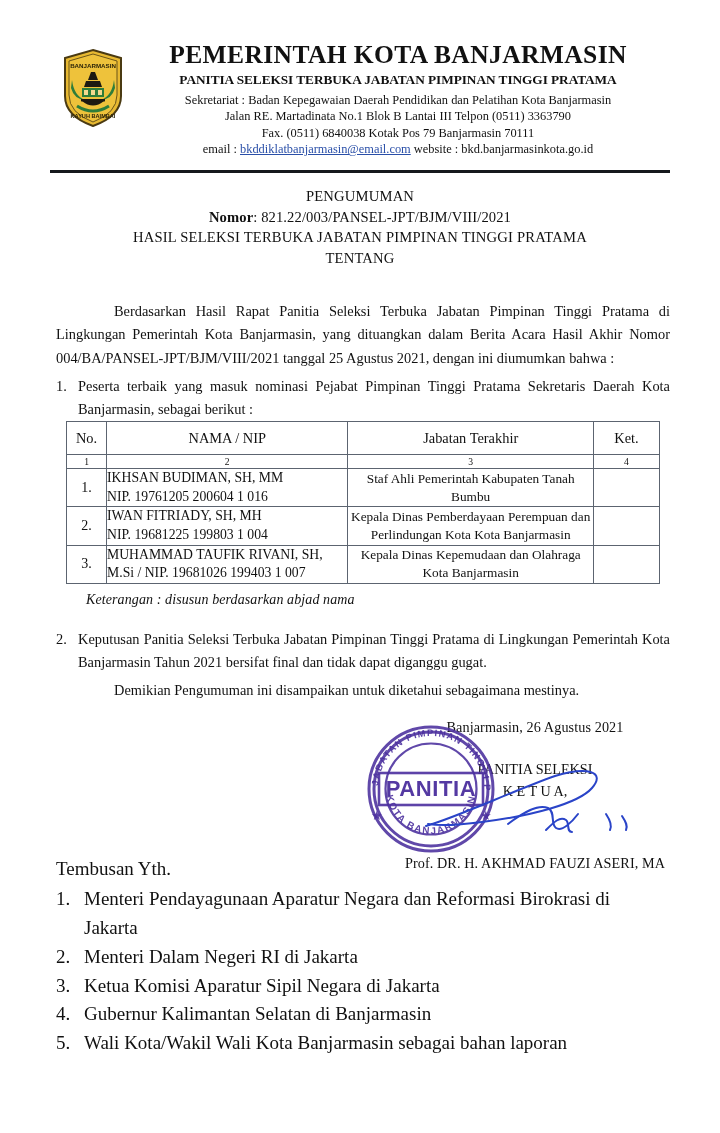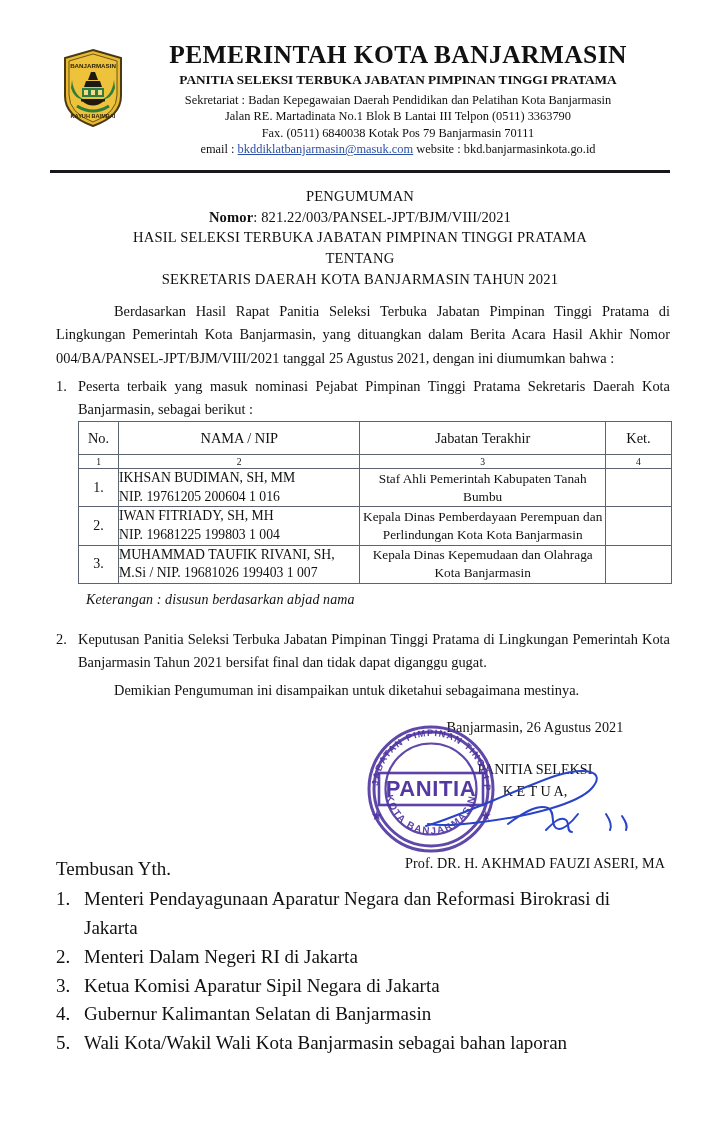--- a/index.html
+++ b/index.html
@@ -128,21 +128,21 @@
     text-align: left;
   }
   .li .txt {
     flex: 1;
     text-align: justify;
   }
 
   
   .tbl-wrap {
     position: absolute;
-    left: 78px; top: 421px;
+    left: 66px; top: 421px;
     width: 547px;
   }
   table.res {
     border-collapse: collapse;
     width: 594px;
     font-size: 13.6px;
   }
   table.res th, table.res td {
     border: 1px solid #5c6470;
     padding: 0;
@@ -286,33 +286,32 @@
           </svg>
         </div>
       </div>
 
       <div class="lh-text">
         <div class="org-title">PEMERINTAH KOTA BANJARMASIN</div>
         <div class="org-sub">PANITIA SELEKSI TERBUKA JABATAN PIMPINAN TINGGI PRATAMA</div>
         <div class="addr">Sekretariat  :  Badan Kepegawaian Daerah Pendidikan dan Pelatihan Kota Banjarmasin</div>
         <div class="addr">Jalan RE. Martadinata No.1 Blok B Lantai III Telpon (0511) 3363790</div>
         <div class="addr">Fax. (0511) 6840038  Kotak Pos 79 Banjarmasin 70111</div>
-        <div class="addr addr-email"><span>email : </span><span class="mail">bkddiklatbanjarmasin@masuk.com</span><span>  website : bkd.banjarmasinkota.go.id</span></div>
+        <div class="addr addr-email"><span>email : </span><span class="mail">bkddiklatbanjarmasin@email.com</span><span>  website : bkd.banjarmasinkota.go.id</span></div>
       </div>
     </div>
   </div>
 
   <div class="hr-thick"></div>
 
   <div class="doc-title">
     <div class="ln">PENGUMUMAN</div>
     <div class="ln nomor"><span class="lbl">Nomor</span><span>:   821.22/003/PANSEL-JPT/BJM/VIII/2021</span></div>
     <div class="ln">HASIL SELEKSI TERBUKA JABATAN PIMPINAN TINGGI PRATAMA</div>
     <div class="ln">TENTANG</div>
-    <div class="ln">SEKRETARIS DAERAH KOTA BANJARMASIN TAHUN 2021</div>
   </div>
 
   <div class="body-par">Berdasarkan Hasil Rapat Panitia Seleksi Terbuka Jabatan Pimpinan Tinggi Pratama di Lingkungan Pemerintah Kota Banjarmasin, yang dituangkan dalam Berita Acara Hasil Akhir Nomor 004/BA/PANSEL-JPT/BJM/VIII/2021  tanggal 25 Agustus 2021,  dengan ini diumumkan bahwa  :</div>
 
   <div class="item-1">
     <div class="li">
       <span class="num">1.</span>
       <span class="txt">Peserta terbaik yang masuk nominasi Pejabat Pimpinan Tinggi Pratama Sekretaris Daerah Kota Banjarmasin, sebagai berikut  :</span>
     </div>
   </div>

